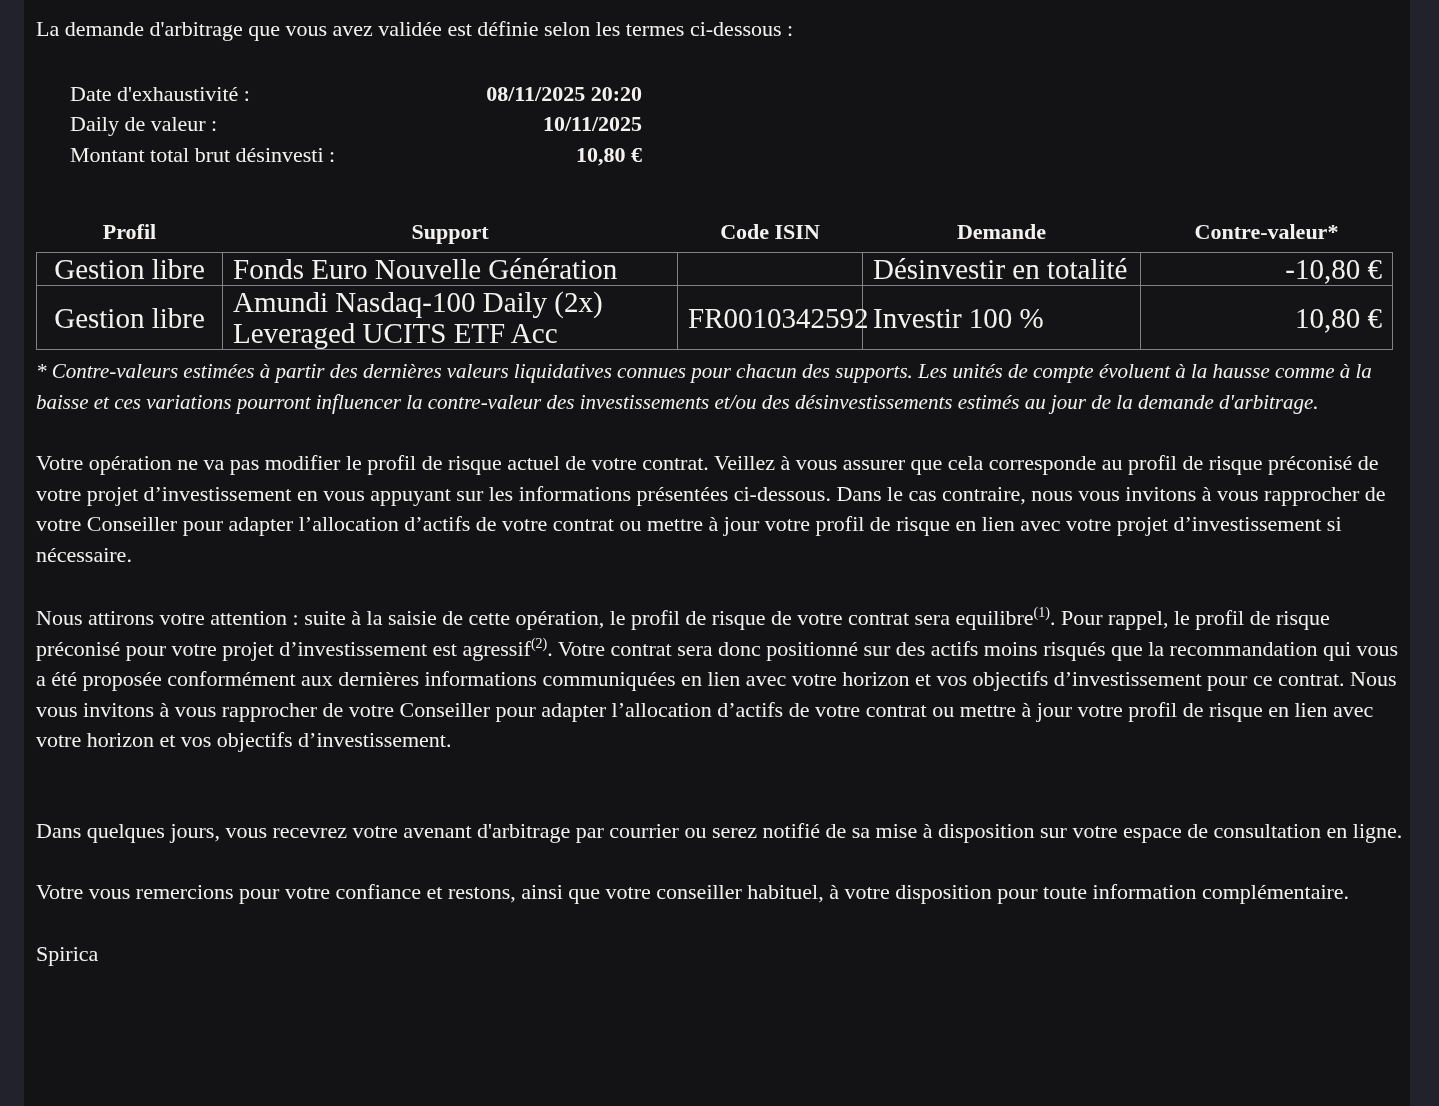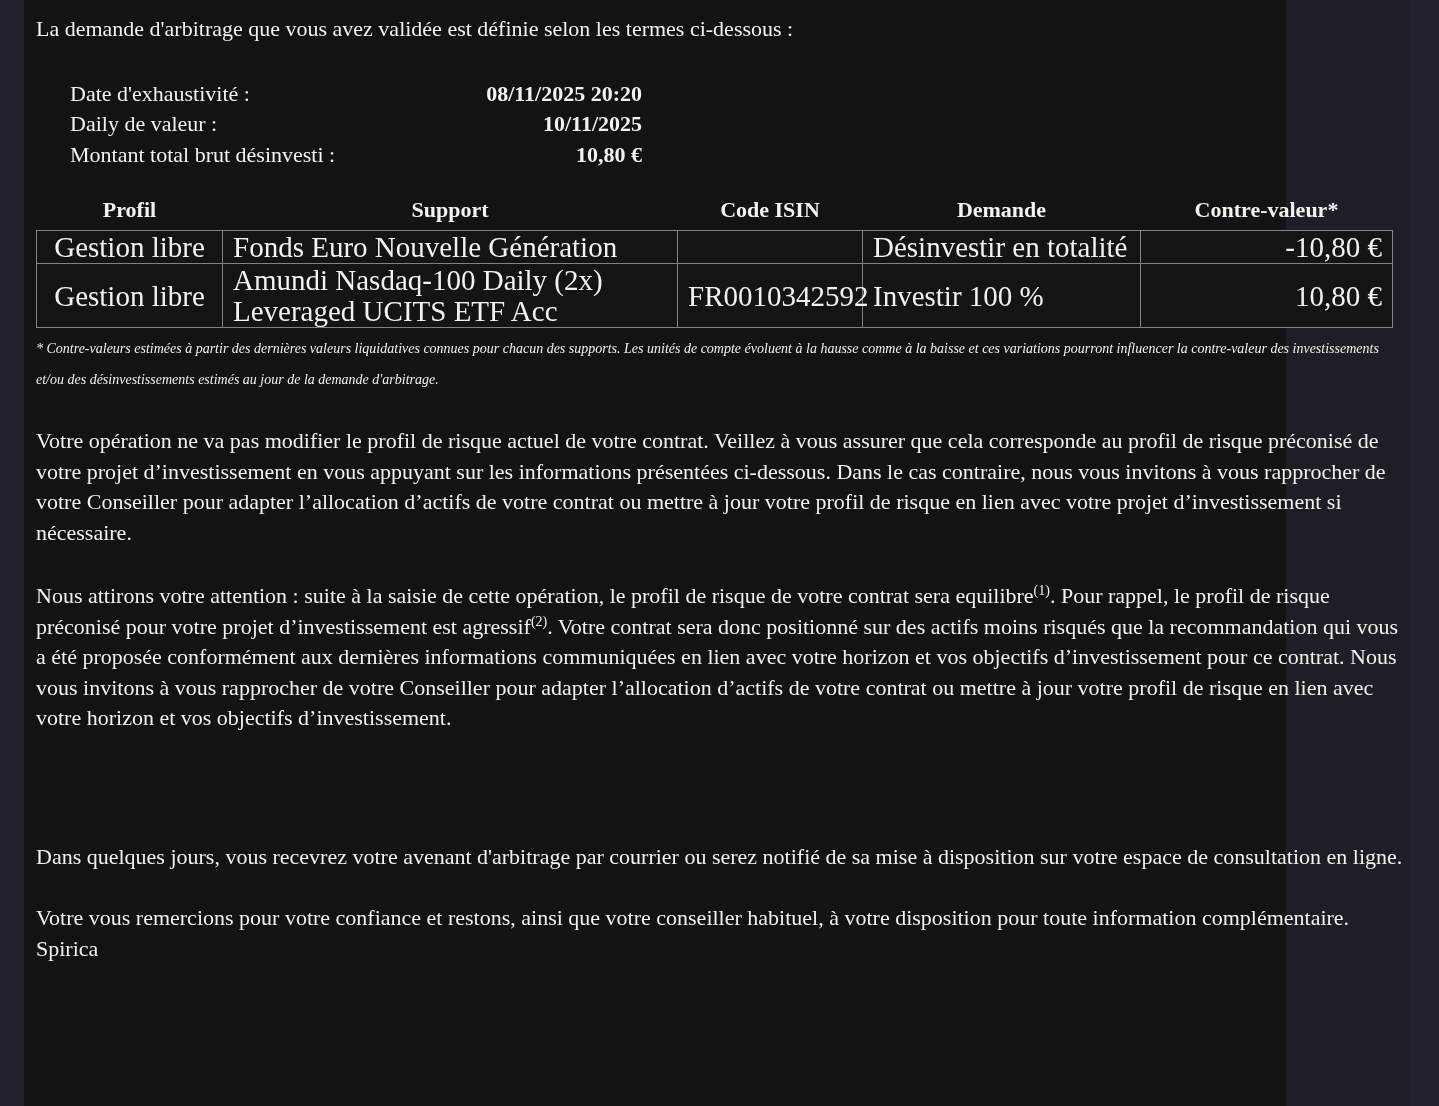--- a/index.html
+++ b/index.html
@@ -13,37 +13,37 @@
   }
   .gutter-left {
     position:absolute; left:0; top:0; width:24px; height:1106px;
     background:#22222c;
   }
   .gutter-right {
     position:absolute; right:0; top:0; width:29px; height:1106px;
     background:#22222c;
   }
   .content {
-    position:absolute; left:24px; top:0; width:1262px; height:1106px;
+    position:absolute; left:24px; top:0; width:1386px; height:1106px;
     background:#131316;
     padding:14px 14px 0 12px;
   }
   .intro {
     font-size:22px; line-height:30.5px;
   }
   .summary {
     margin-top:34px; width:572px;margin-left:34px;
   }
   .summary-row {
     display:flex; justify-content:space-between;
     font-size:22px; line-height:30.6px;
   }
   .summary-value { font-weight:bold; text-align:right; white-space:nowrap; }
   table.arb {
-    margin-top:20px;
+    margin-top:42px;
     border-collapse:collapse;
     table-layout:fixed;
     width:1356px;
     padding-left:11px;
   }
   table.arb thead th {
     font-size:22px; font-weight:bold; text-align:center;
     height:40px; vertical-align:middle; border:none;
   }
   table.arb tbody td {
@@ -53,32 +53,32 @@
     vertical-align:middle;
     background:#141417;
   }
   table.arb tbody tr.r1 td { height:32px; }
   table.arb tbody tr.r2 td { height:62px; }
   td.c { text-align:center; }
   td.r { text-align:right; padding-right:12px; }
   .footnote {
     margin-top:6px;
     font-style:italic;
-    font-size:14px; line-height:30.5px;
+    font-size:21px; line-height:30.5px;
     width:1362px;
   }
   .body-text {
     font-size:22px; line-height:30.5px;
     width:1370px;
   }
   .p-risk      { margin-top:31px; }
   .p-attention { margin-top:33px; }
-  .p-notice    { margin-top:108px; }
+  .p-notice    { margin-top:60px; }
   .p-thanks    { margin-top:31px; }
-  .signature   { font-size:22px; line-height:30.5px; }
+  .signature   { margin-top:31px; font-size:22px; line-height:30.5px; }
   sup.fnref {
     font-size:14px;
     line-height:0;
     vertical-align:8px;
   }
 </style>
 </head>
 <body>
 
 <div class="gutter-left"></div>

